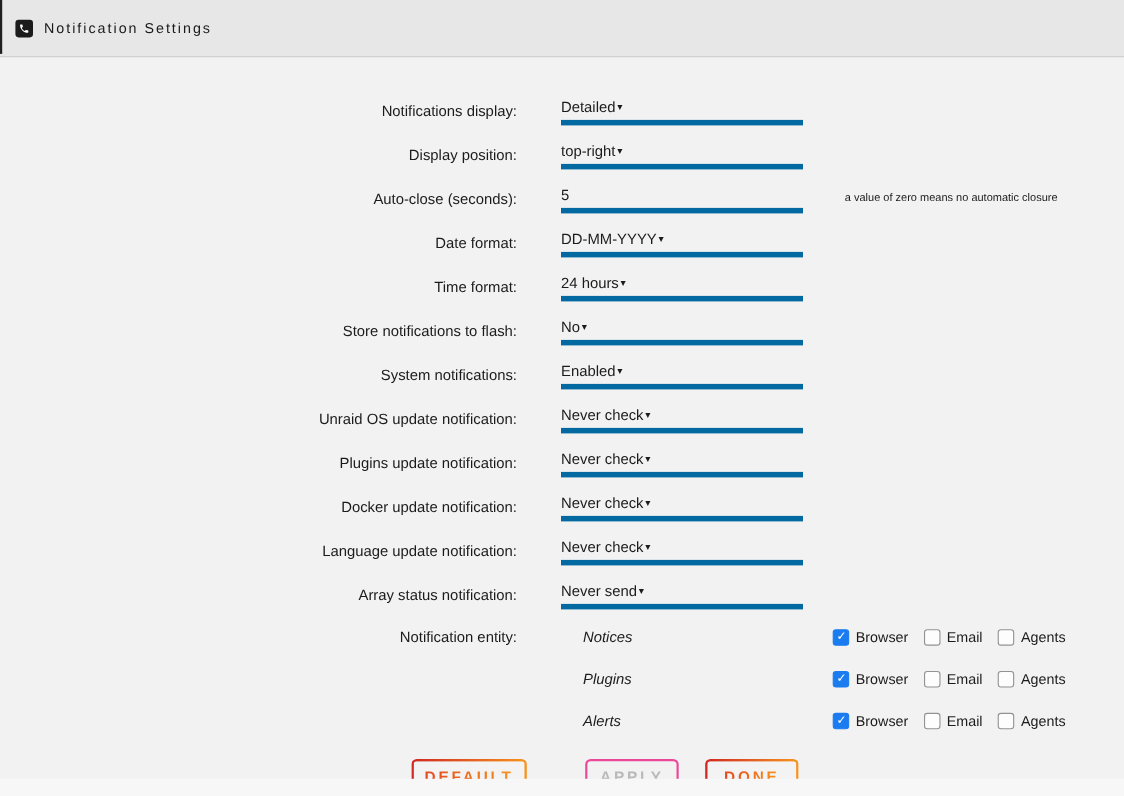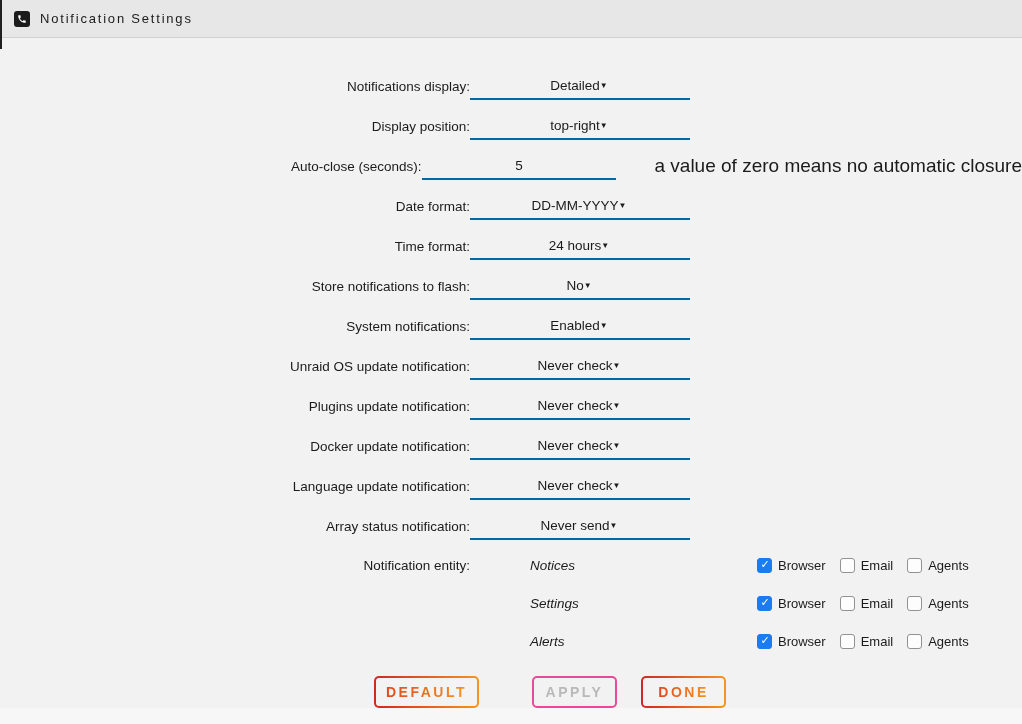--- a/index.html
+++ b/index.html
@@ -6,21 +6,21 @@
   html,body { width:1022px; height:724px; }
   body {
     font-family:"Liberation Sans","DejaVu Sans",sans-serif;
     background:#f2f2f2;
     color:#1c1b1b;
     position:relative;
     overflow:hidden;
   }
   
   .header {
-    height:38px;
+    height:52px;
     background:#e7e7e7;
     border-bottom:1px solid #d0d0d0;
     display:flex;
     align-items:center;
     padding-left:14px;
   }
   .left-edge {
     position:absolute; left:0; top:0; width:2px; height:49px;
     background:#1f1f1f;
   }
@@ -42,34 +42,35 @@
   .row { height:40px; display:flex; align-items:center; }
   .flabel {
     width:470px;
     text-align:right;
     font-size:13.5px;
     color:#1c1b1b;
     white-space:nowrap;
     padding-left:45px;
   }
   .ctrl {
+    margin-left:40px;
     width:220px;
     height:27px;
-    border-bottom:2px solid #0369a1;
+    border-bottom:5px solid #0369a1;
     display:flex;
     align-items:center;
-    justify-content:center;
+    justify-content:flex-start;
     font-size:13.5px;
     cursor:pointer;
   }
   .ctrl .arrow { font-size:8px; color:#1c1b1b; padding-right:2px; }
   .ctrl.tinput { cursor:text; }
   .help {
     margin-left:38px;
-    font-size:19px;
+    font-size:10px;
     white-space:nowrap;
     color:#1c1b1b;
   }
   
   .erow { height:38px; display:flex; align-items:center; }
   .ename {
     margin-left:60px;
     width:227px;
     font-size:13.5px;
     font-style:italic;
@@ -267,21 +268,21 @@
       </span>
       <span class="cb">
         <span class="box"></span>
         <span class="cblabel">Agents</span>
       </span>
     </div>
   </div>
 
   <div class="erow">
     <div class="flabel"></div>
-    <div class="ename">Settings</div>
+    <div class="ename">Plugins</div>
     <div class="cbgroup">
       <span class="cb">
         <span class="box checked"></span>
         <span class="cblabel">Browser</span>
       </span>
       <span class="cb">
         <span class="box"></span>
         <span class="cblabel">Email</span>
       </span>
       <span class="cb">

